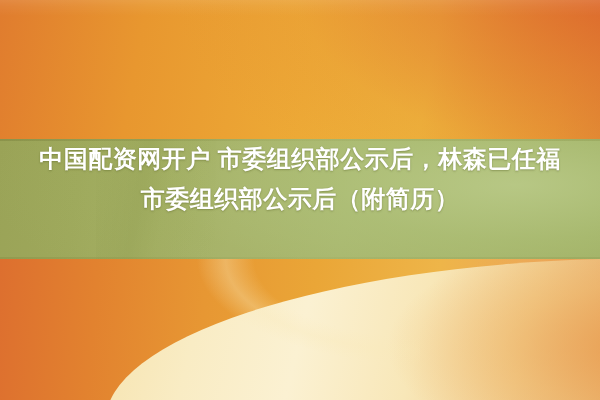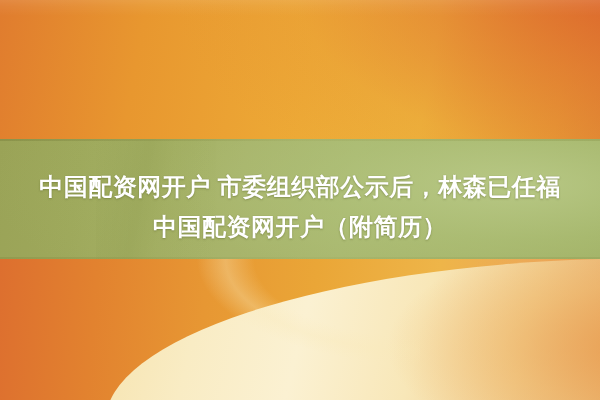--- a/index.html
+++ b/index.html
@@ -190,23 +190,23 @@
   
   .headline {
     position: absolute;
     left: 0;
     top: 139px;
     width: 600px;
     height: 120px;
     display: flex;
     flex-direction: column;
     align-items: center;
-    justify-content: flex-end;
+    justify-content: flex-start;
     box-sizing: border-box;
-    padding: 12px 14px;
+    padding: 0 14px;
   }
   .headline-line {
     color: #ffffff;
     font-size: 24px;
     font-weight: bold;
     line-height: 40px;
     letter-spacing: 0.5px;
     text-align: center;
     white-space: nowrap;
     text-shadow:
@@ -230,16 +230,16 @@
   <div class="layer br-wash"></div>
 
   <div class="layer green-band"></div>
   <div class="layer green-light"></div>
   <div class="layer green-seam"></div>
   <div class="layer green-edge-top"></div>
   <div class="layer green-edge-bottom"></div>
 
   <div class="headline">
     <div class="headline-line">中国配资网开户 市委组织部公示后，林森已任福</div>
-    <div class="headline-line">中国配资网开户（附简历）</div>
+    <div class="headline-line">市委组织部公示后（附简历）</div>
   </div>
 
 </div>
 
 </body></html>

